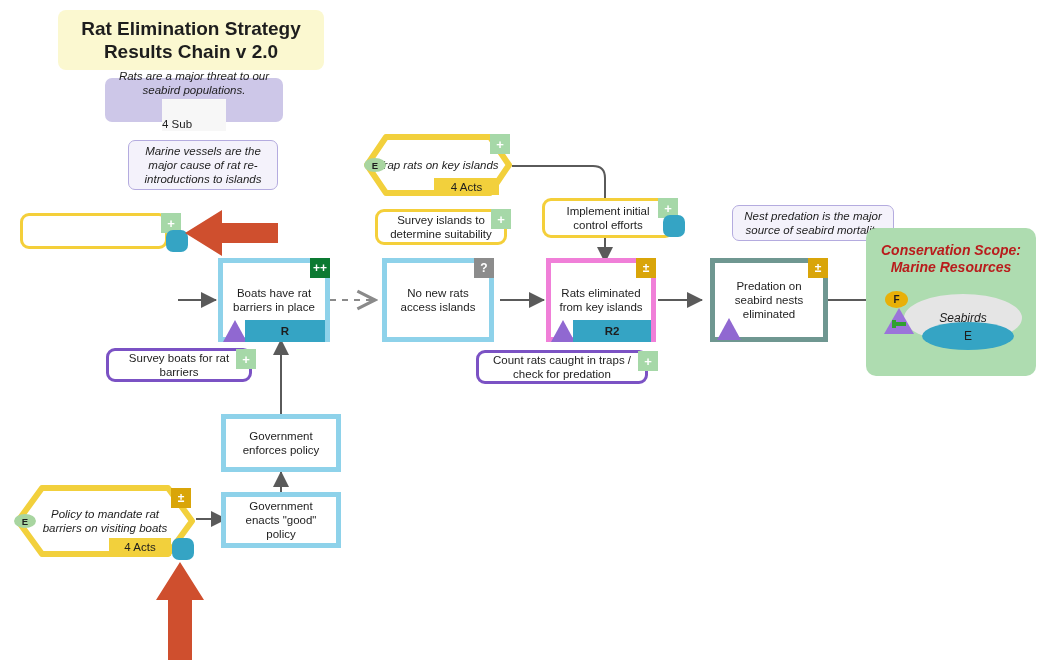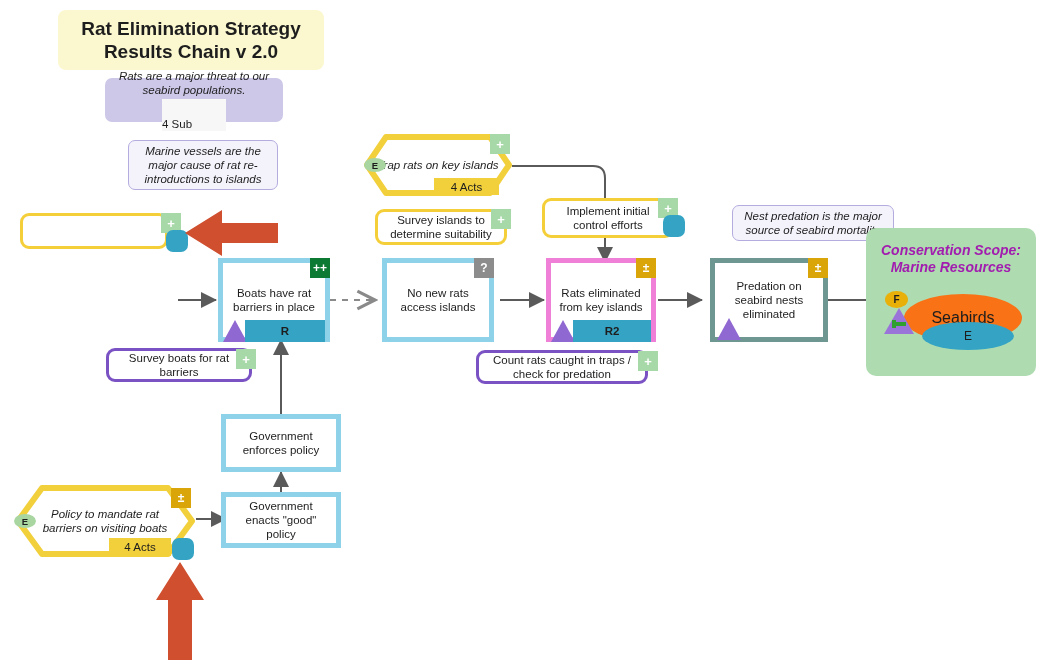--- a/index.html
+++ b/index.html
@@ -178,28 +178,28 @@
   .scope {
     background: #aedcb0;
     border-radius: 10px;
   }
   .scope-title {
     position: absolute;
     left: 0; right: 0; top: 14px;
     text-align: center;
     font-weight: bold; font-style: italic;
     font-size: 14px; line-height: 17px;
-    color: #a21caf;
+    color: #b91c1c;
   }
   .oval-white {
     position: absolute;
-    background: #f97316;
+    background: #e5e5e5;
     border-radius: 50%;
     display: flex; align-items: center; justify-content: center;
-    font-size: 16px; color: #1d1d1d;
+    font-style: italic; font-size: 12px; color: #1d1d1d;
   }
   .oval-blue {
     position: absolute;
     background: #35a4c4;
     border-radius: 50%;
     display: flex; align-items: center; justify-content: center;
     font-size: 12px; color: #1d1d1d;
   }
   .f-pill {
     position: absolute;

